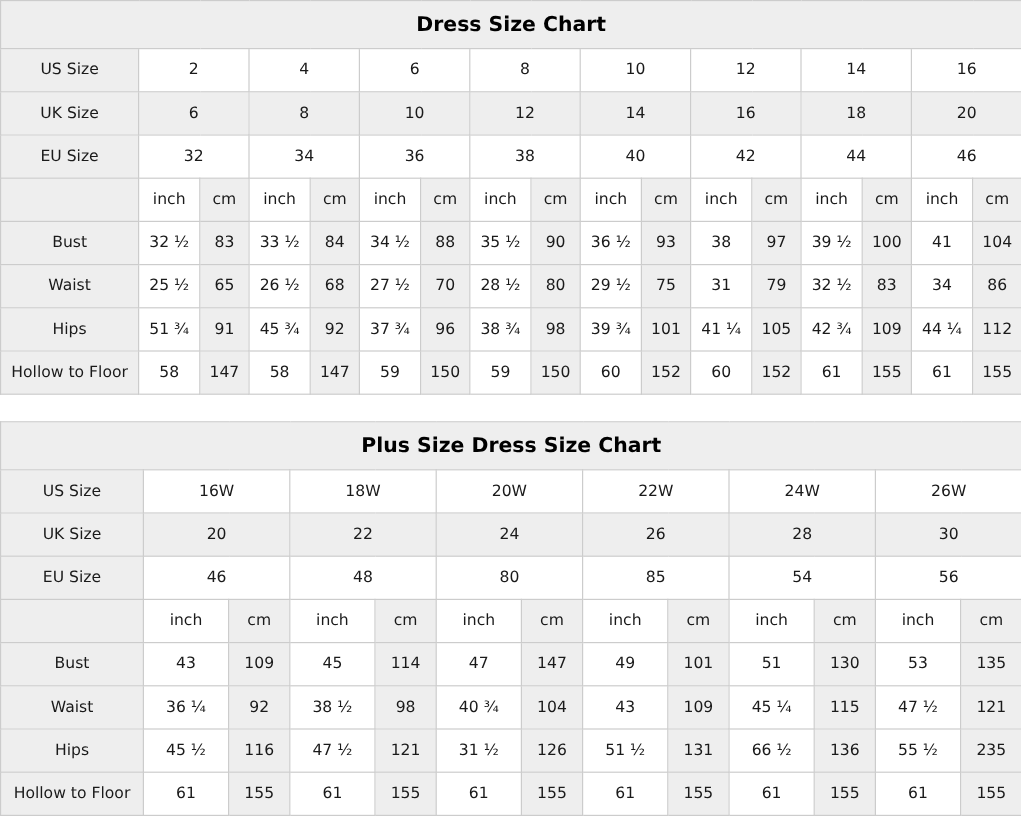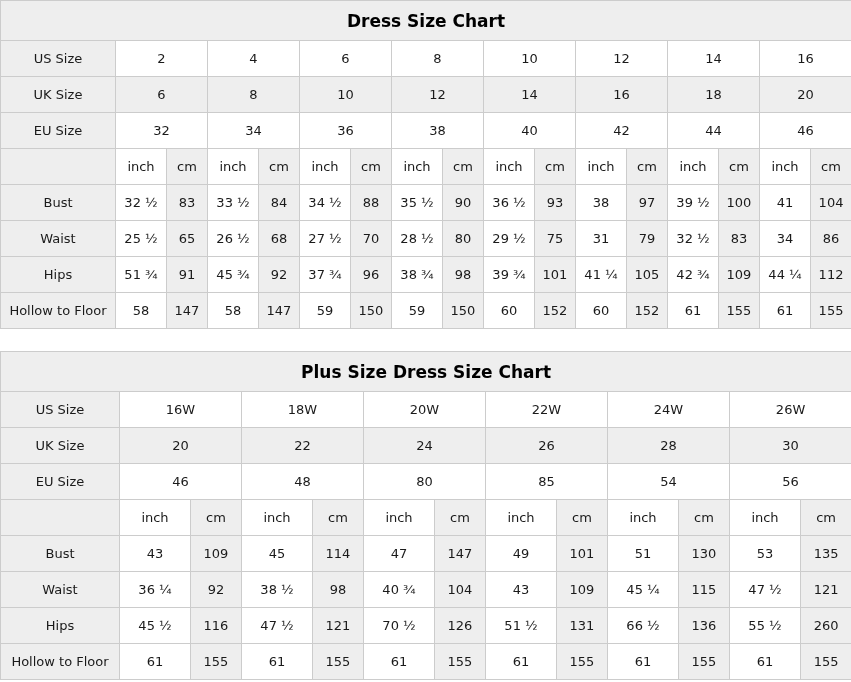--- a/index.html
+++ b/index.html
@@ -302,28 +302,28 @@
             <td class="shade">115</td>
             <td class="plain">47 ½</td>
             <td class="shade">121</td>
           </tr>
           <tr>
             <td class="label-cell">Hips</td>
             <td class="plain">45 ½</td>
             <td class="shade">116</td>
             <td class="plain">47 ½</td>
             <td class="shade">121</td>
-            <td class="plain">70 ½</td>
+            <td class="plain">31 ½</td>
             <td class="shade">126</td>
             <td class="plain">51 ½</td>
             <td class="shade">131</td>
             <td class="plain">66 ½</td>
             <td class="shade">136</td>
             <td class="plain">55 ½</td>
-            <td class="shade">260</td>
+            <td class="shade">235</td>
           </tr>
           <tr>
             <td class="label-cell">Hollow to Floor</td>
             <td class="plain">61</td>
             <td class="shade">155</td>
             <td class="plain">61</td>
             <td class="shade">155</td>
             <td class="plain">61</td>
             <td class="shade">155</td>
             <td class="plain">61</td>

